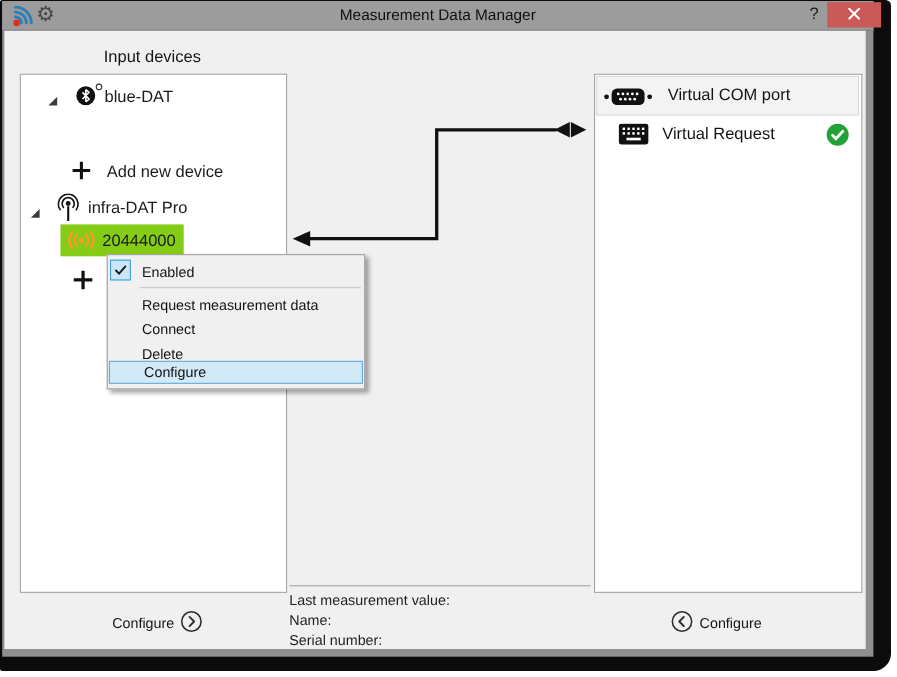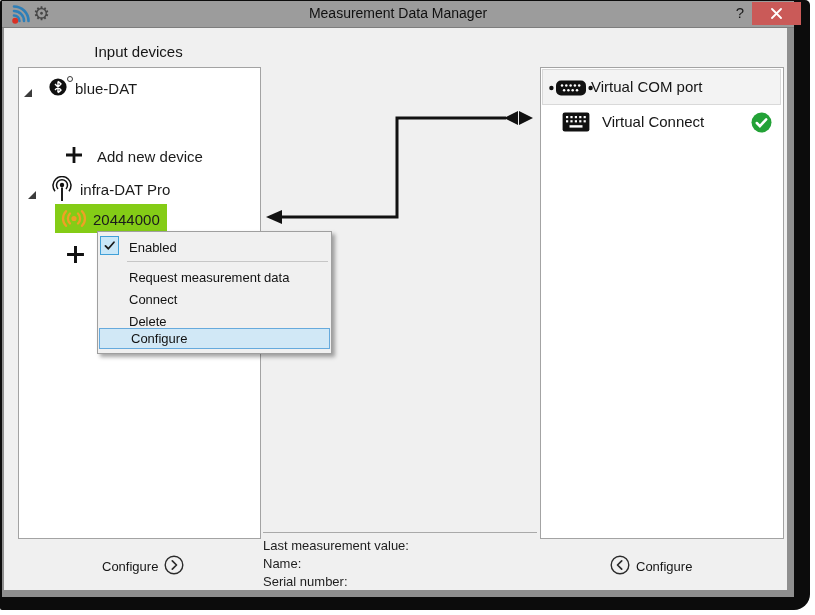--- a/index.html
+++ b/index.html
@@ -86,21 +86,21 @@
       </span>
     </div>
   </div>
 
   <div class="content"></div>
 
   <div class="panel-title z2" style="left:18px;width:241px;">Input devices</div>
 
   <div class="panel z2" style="left:18px;"></div>
 
-  <div class="abs z3" style="left:14px;top:74px;width:240px;height:30px;">
+  <div class="abs z3" style="left:34px;top:74px;width:240px;height:30px;">
     <span class="abs" style="left:10px;top:10px;">
       <svg width="9" height="9" viewBox="0 0 9 9">
           <polygon points="8,0 8,8 0,8" fill="#3c3c3c"></polygon>
         </svg>
     </span>
     <span class="abs" style="left:35px;top:4px;">
       <svg width="18" height="18" viewBox="0 0 18 18">
         <circle cx="9" cy="9" r="8.6" fill="#101010"></circle>
         <path d="M9 3.4 V14.6 M9 3.4 L12 5.9 L6 12 M9 14.6 L12 12.1 L6 6" stroke="#fff" stroke-width="1.4" fill="none" stroke-linejoin="round"></path>
       </svg>
@@ -175,21 +175,21 @@
           <circle cx="21.6" cy="6.4" r="1.25"></circle>
             <circle cx="25.9" cy="6.4" r="1.25"></circle>
           <circle cx="30.2" cy="6.4" r="1.25"></circle>
           <circle cx="15.1" cy="11.2" r="1.25"></circle>
             <circle cx="19.4" cy="11.2" r="1.25"></circle>
           <circle cx="23.7" cy="11.2" r="1.25"></circle>
             <circle cx="28" cy="11.2" r="1.25"></circle>
         </g>
       </svg>
     </span>
-    <div class="out-label" style="left:48px;top:8px;">Virtual COM port</div>
+    <div class="out-label" style="left:64px;top:8px;">Virtual COM port</div>
   </div>
 
   <div class="abs z3" style="left:541px;top:104px;width:240px;height:35px;">
     <span class="abs" style="left:21px;top:8px;">
       <svg width="28" height="20" viewBox="0 0 28 20">
         <rect x="0.6" y="0.6" width="26.8" height="18.8" rx="2.2" fill="#111"></rect>
         <g fill="#fff">
           <rect x="4" y="4" width="2.2" height="2.2"></rect>
             <rect x="8.4" y="4" width="2.2" height="2.2"></rect>
           <rect x="12.8" y="4" width="2.2" height="2.2"></rect>
@@ -197,21 +197,21 @@
           <rect x="21.6" y="4" width="2.2" height="2.2"></rect>
           <rect x="4" y="8.2" width="2.2" height="2.2"></rect>
             <rect x="8.4" y="8.2" width="2.2" height="2.2"></rect>
           <rect x="12.8" y="8.2" width="2.2" height="2.2"></rect>
             <rect x="17.2" y="8.2" width="2.2" height="2.2"></rect>
           <rect x="21.6" y="8.2" width="2.2" height="2.2"></rect>
           <rect x="7.5" y="13.2" width="13" height="2.4"></rect>
         </g>
       </svg>
     </span>
-    <div class="out-label" style="left:61px;top:9px;">Virtual Connect</div>
+    <div class="out-label" style="left:61px;top:9px;">Virtual Request</div>
     <span class="abs" style="left:210px;top:8px;">
       <svg width="21" height="21" viewBox="0 0 21 21">
         <circle cx="10.5" cy="10.5" r="10" fill="#23A237"></circle>
         <path d="M5.8 11 l3.1 3.1 l6.3 -6.8" stroke="#fff" stroke-width="2.5" fill="none" stroke-linecap="round"></path>
       </svg>
     </span>
   </div>
 
   <svg class="abs z3" width="815" height="615" viewBox="0 0 815 615" style="left:0;top:0;pointer-events:none;">
     <path d="M280 217 H397 V118 H506" stroke="#111" stroke-width="3" fill="none"></path>

